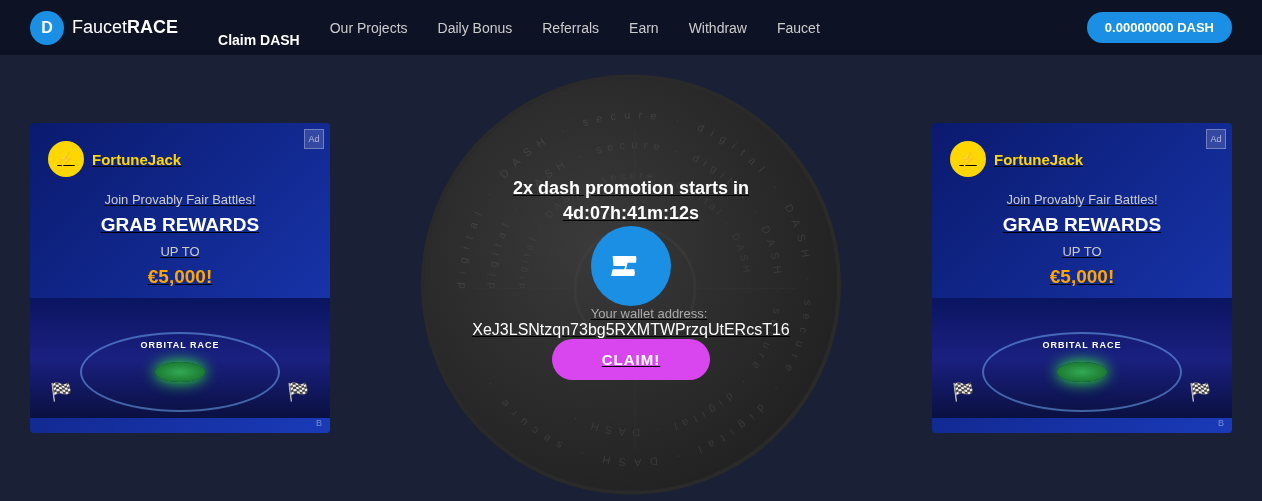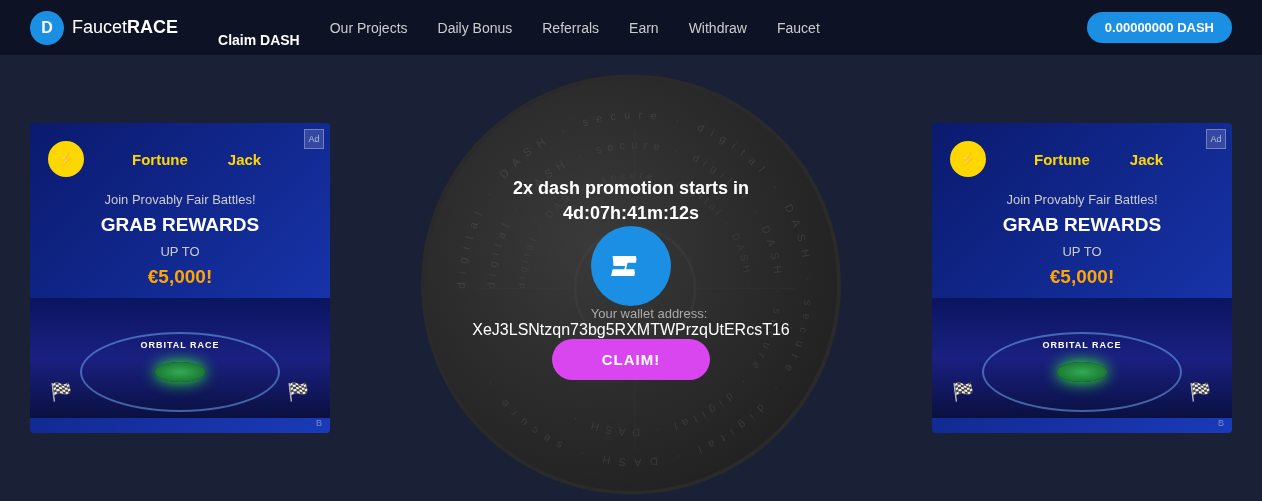--- a/index.html
+++ b/index.html
@@ -106,20 +106,21 @@
 
     
     .main-content {
       position: relative;
       z-index: 5;
       display: flex;
       align-items: center;
       justify-content: space-between;
       padding: 20px 30px;
       height: calc(501px - 55px);
+      text-decoration: underline;
     }
 
     
     .ad-banner {
       width: 300px;
       height: 310px;
       background: linear-gradient(135deg, #0a1a6e, #1a3ab8);
       border-radius: 4px;
       overflow: hidden;
       position: relative;
@@ -159,21 +160,20 @@
       font-weight: bold;
     }
     .ad-logo-name {
       font-size: 15px;
       color: white;
       font-weight: 300;
     }
     .ad-logo-name span {
       color: #ffd700;
       font-weight: bold;
-      margin-left: 40px;
     }
     .ad-tagline {
       color: #ccc;
       font-size: 13px;
       padding: 5px 18px;
       text-align: center;
     }
     .ad-headline {
       color: white;
       font-size: 19px;

